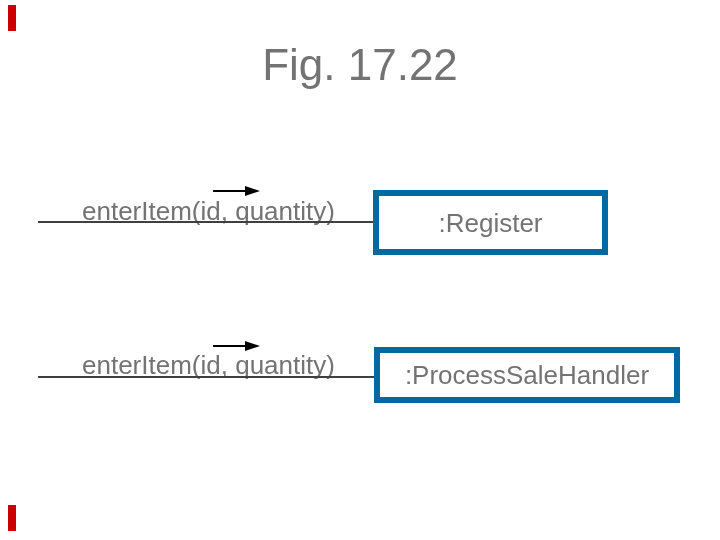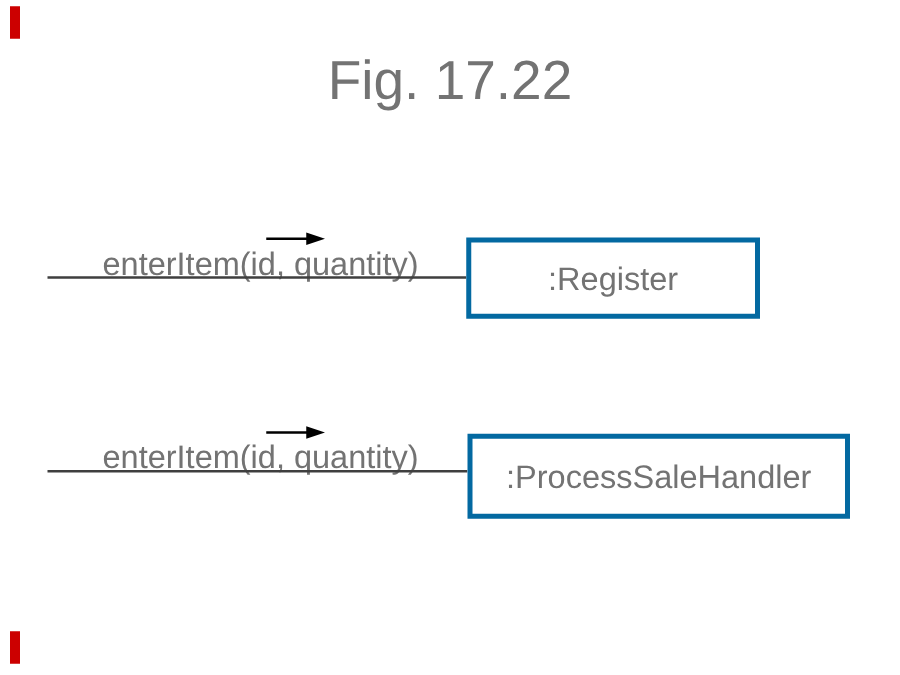--- a/index.html
+++ b/index.html
@@ -61,42 +61,42 @@
     width: 0;
     height: 0;
     border-left: 15px solid #000000;
     border-top: 5px solid transparent;
     border-bottom: 5px solid transparent;
   }
   .obj-box {
     position: absolute;
     box-sizing: border-box;
     background: #ffffff;
-    border: 4px solid #0369a1;
+    border: 6px solid #0369a1;
     display: flex;
     align-items: center;
     justify-content: center;
   }
   .obj-name {
     font-size: 26px;
     line-height: 1;
     white-space: nowrap;
   }
   
   .g1 .msg-label  { left: 82px;  top: 198px; }
   .g1 .msg-line   { left: 38px;  top: 221px; width: 335px; }
   .g1 .arrow-line { left: 213px; top: 190px; width: 33px; }
   .g1 .arrow-head { left: 245px; top: 186px; }
   .g1 .obj-box    { left: 373px; top: 190px; width: 235px; height: 65px; }
   
   .g2 .msg-label  { left: 82px;  top: 352px; }
   .g2 .msg-line   { left: 38px;  top: 376px; width: 336px; }
   .g2 .arrow-line { left: 213px; top: 345px; width: 33px; }
   .g2 .arrow-head { left: 245px; top: 341px; }
-  .g2 .obj-box    { left: 374px; top: 347px; width: 306px; height: 68px; }
+  .g2 .obj-box    { left: 374px; top: 347px; width: 306px; height: 56px; }
 </style>
 </head>
 <body>
 
 <div class="slide">
 
   <div class="accent-bar top"></div>
   <div class="accent-bar bottom"></div>
 
   <h1 class="title">Fig. 17.22</h1>

